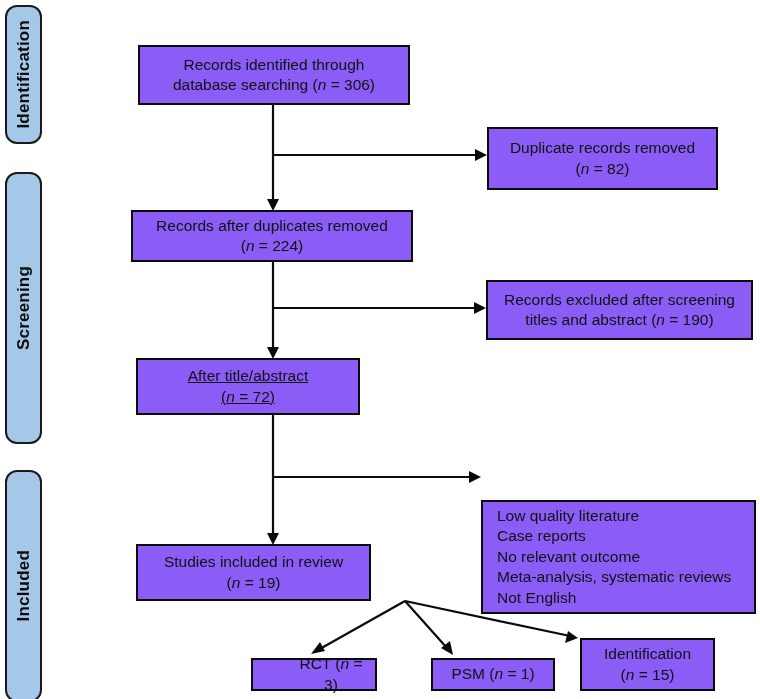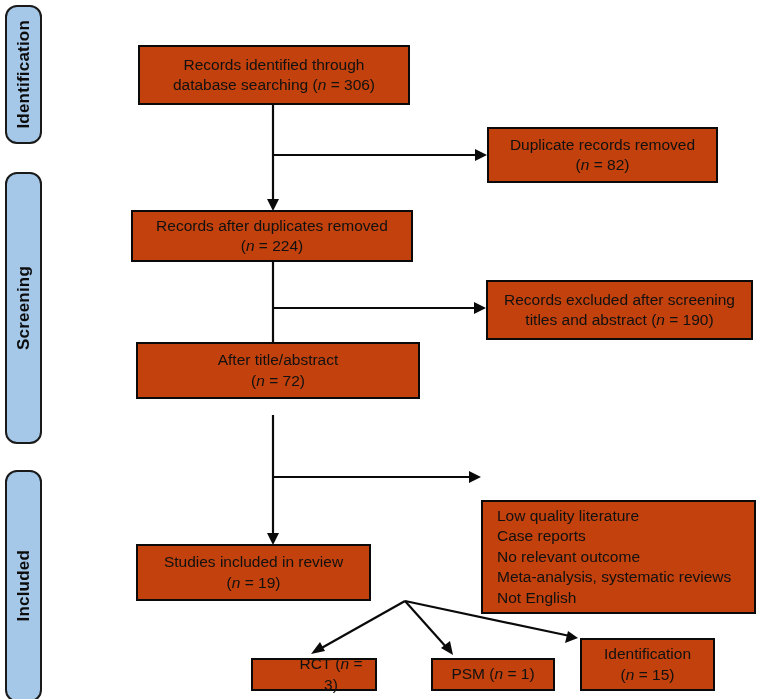--- a/index.html
+++ b/index.html
@@ -34,21 +34,21 @@
     transform: rotate(180deg);
     font-weight: bold;
     font-size: 17px;
     color: #0d0d0d;
     letter-spacing: 0.2px;
     white-space: nowrap;
   }
   
   .flow-box {
     position: absolute;
-    background: #c2410c;
+    background: #8b5cf6;
     border: 2.5px solid #0a0a0a;
     box-sizing: border-box;
     display: flex;
     align-items: center;
     justify-content: center;
     font-size: 15.5px;
     color: #111111;
     line-height: 1.32;
     text-align: center;
     padding: 2px 6px;
@@ -134,42 +134,42 @@
     <polygon points="578,638 565,643 568,631"></polygon>
   </svg>
 
   <div class="flow-box" style="left:138px; top:45px; width:272px; height:60px;">
     <span class="box-text">
       <span class="line">Records identified through</span>
       <span class="line"><span>database searching (</span><em class="n">n</em><span> = 306)</span></span>
     </span>
   </div>
 
-  <div class="flow-box" style="left:487px; top:127px; width:231px; height:56px;justify-content:center;">
+  <div class="flow-box" style="left:487px; top:127px; width:231px; height:63px;justify-content:center;">
     <span class="box-text">
       <span class="line">Duplicate records removed</span>
       <span class="line"><span>(</span><em class="n">n</em><span> = 82)</span></span>
     </span>
   </div>
 
   <div class="flow-box" style="left:131px; top:210px; width:282px; height:52px;">
     <span class="box-text">
       <span class="line">Records after duplicates removed</span>
       <span class="line"><span>(</span><em class="n">n</em><span> = 224)</span></span>
     </span>
   </div>
 
   <div class="flow-box" style="left:486px; top:280px; width:267px; height:60px;">
     <span class="box-text">
       <span class="line">Records excluded after screening</span>
       <span class="line"><span>titles and abstract (</span><em class="n">n</em><span> = 190)</span></span>
     </span>
   </div>
 
-  <div class="flow-box" style="left:136px; top:342px; width:284px; height:57px;">
+  <div class="flow-box" style="left:136px; top:358px; width:224px; height:57px;text-decoration:underline;">
     <span class="box-text">
       <span class="line">After title/abstract</span>
       <span class="line"><span>(</span><em class="n">n</em><span> = 72)</span></span>
     </span>
   </div>
 
   <div class="flow-box left-align" style="left:481px; top:452px; width:275px; height:114px;margin-top:48px;">
     <span class="box-text">
       <span class="line">Low quality literature</span>
       <span class="line">Case reports</span>

